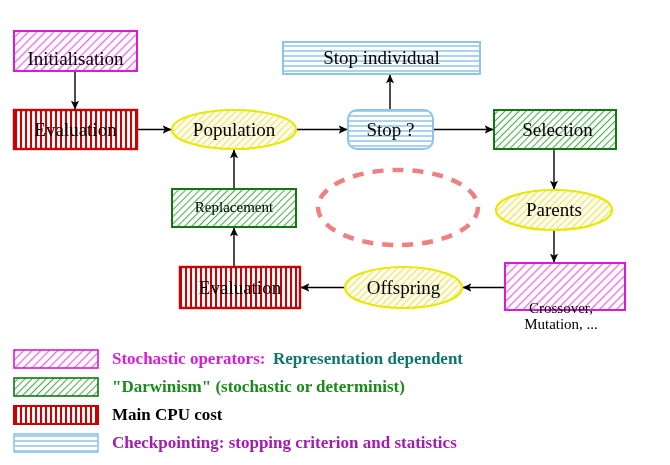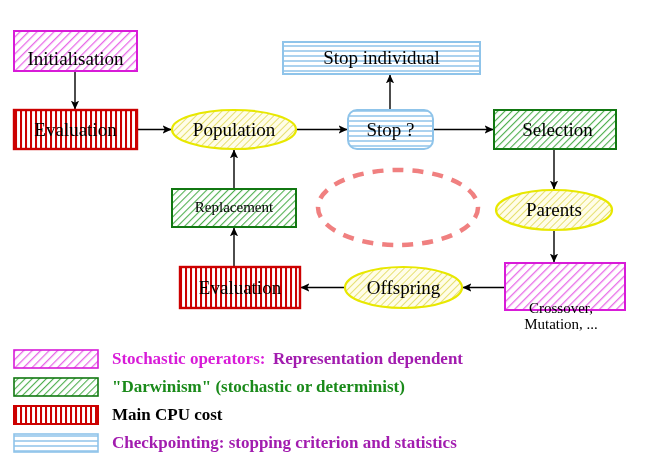--- a/index.html
+++ b/index.html
@@ -47,21 +47,21 @@
     font-size: 21px;
   }
   .legend-text {
     position: absolute;
     font-family: "Liberation Serif", "DejaVu Serif", serif;
     font-size: 17px;
     white-space: pre;
     font-weight: bold;
   }
   .lg-magenta { color: #d81bd8; }
-  .lg-gold { color: #a21caf; }
+  .lg-gold { color: #0f766e; }
   .lg-green { color: #1a8a1a; }
   .lg-red { color: #000000; }
   .lg-blue { color: #a21caf; }
 </style>
 </head>
 <body>
 
 <div id="diagram-root">
 
   <svg class="canvas" viewBox="0 0 670 465">

